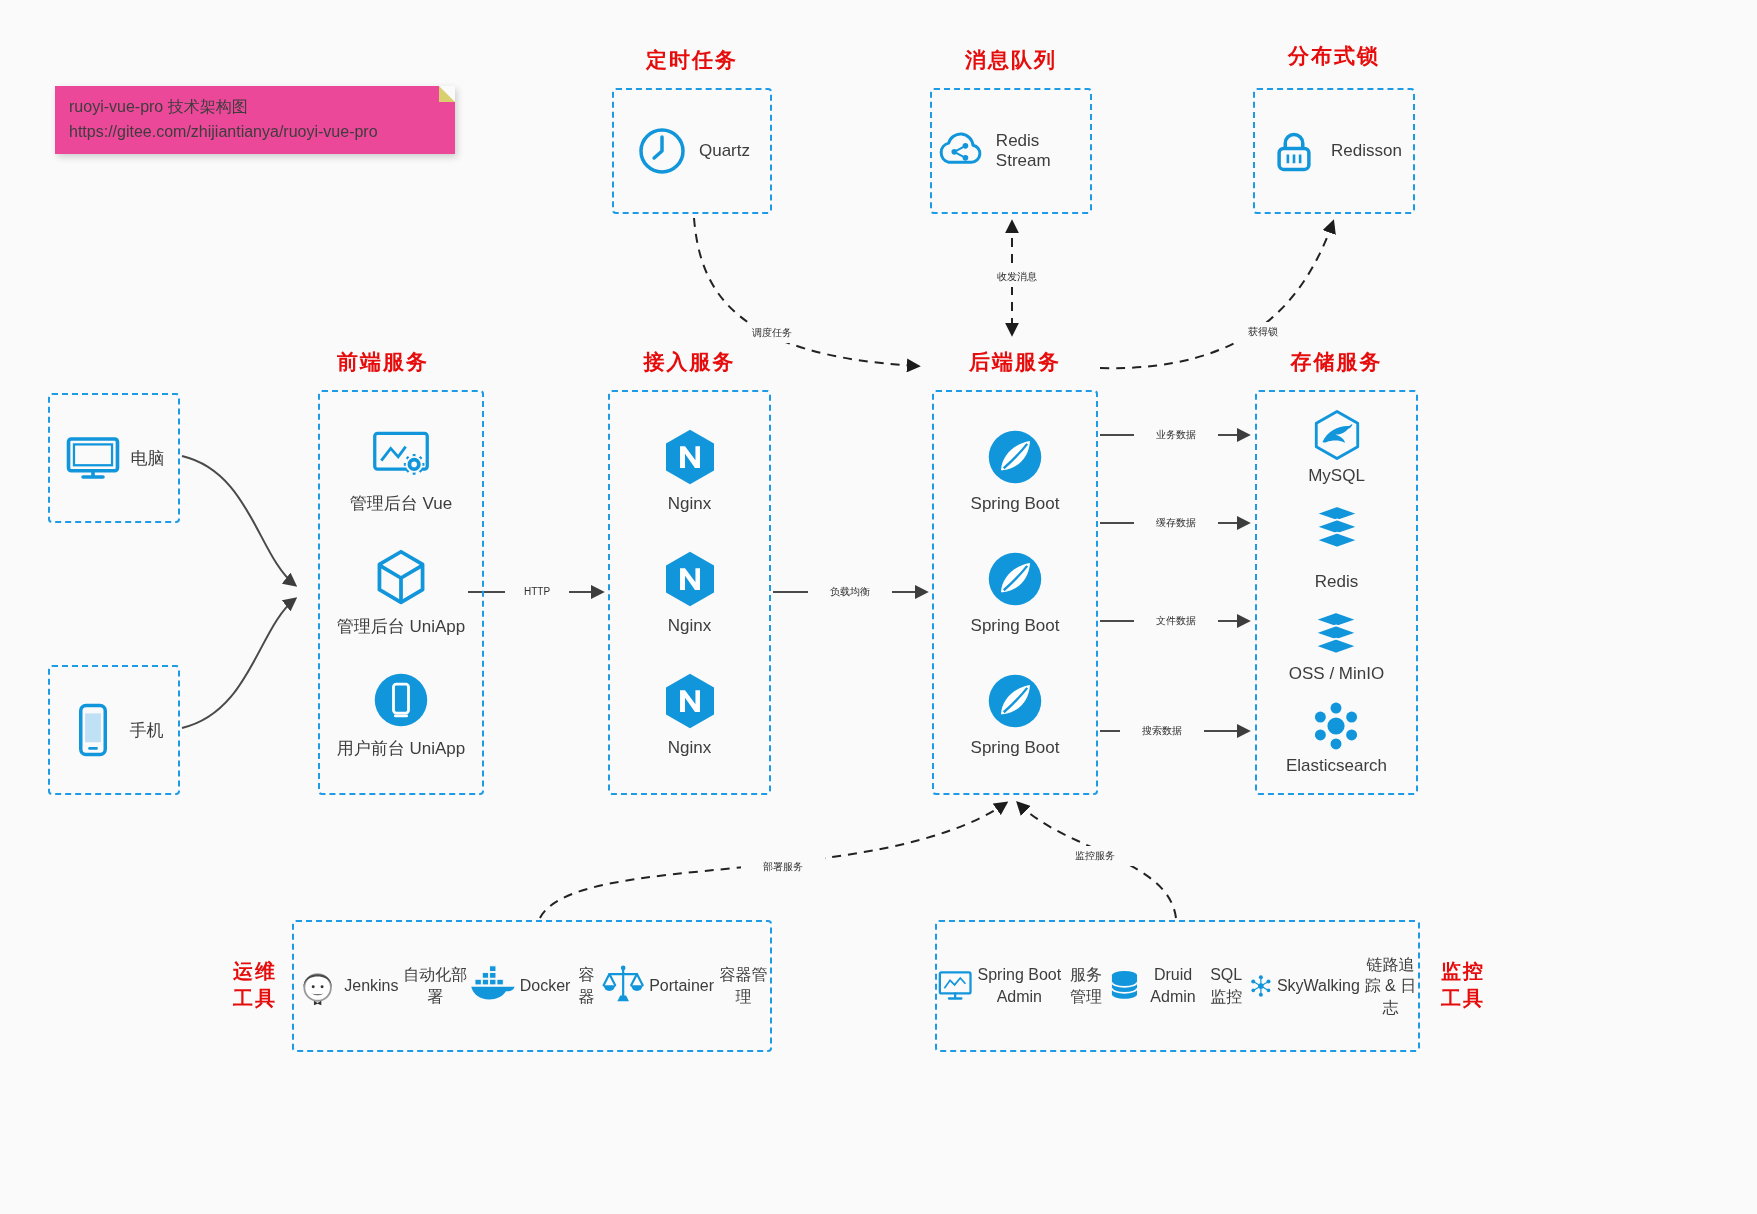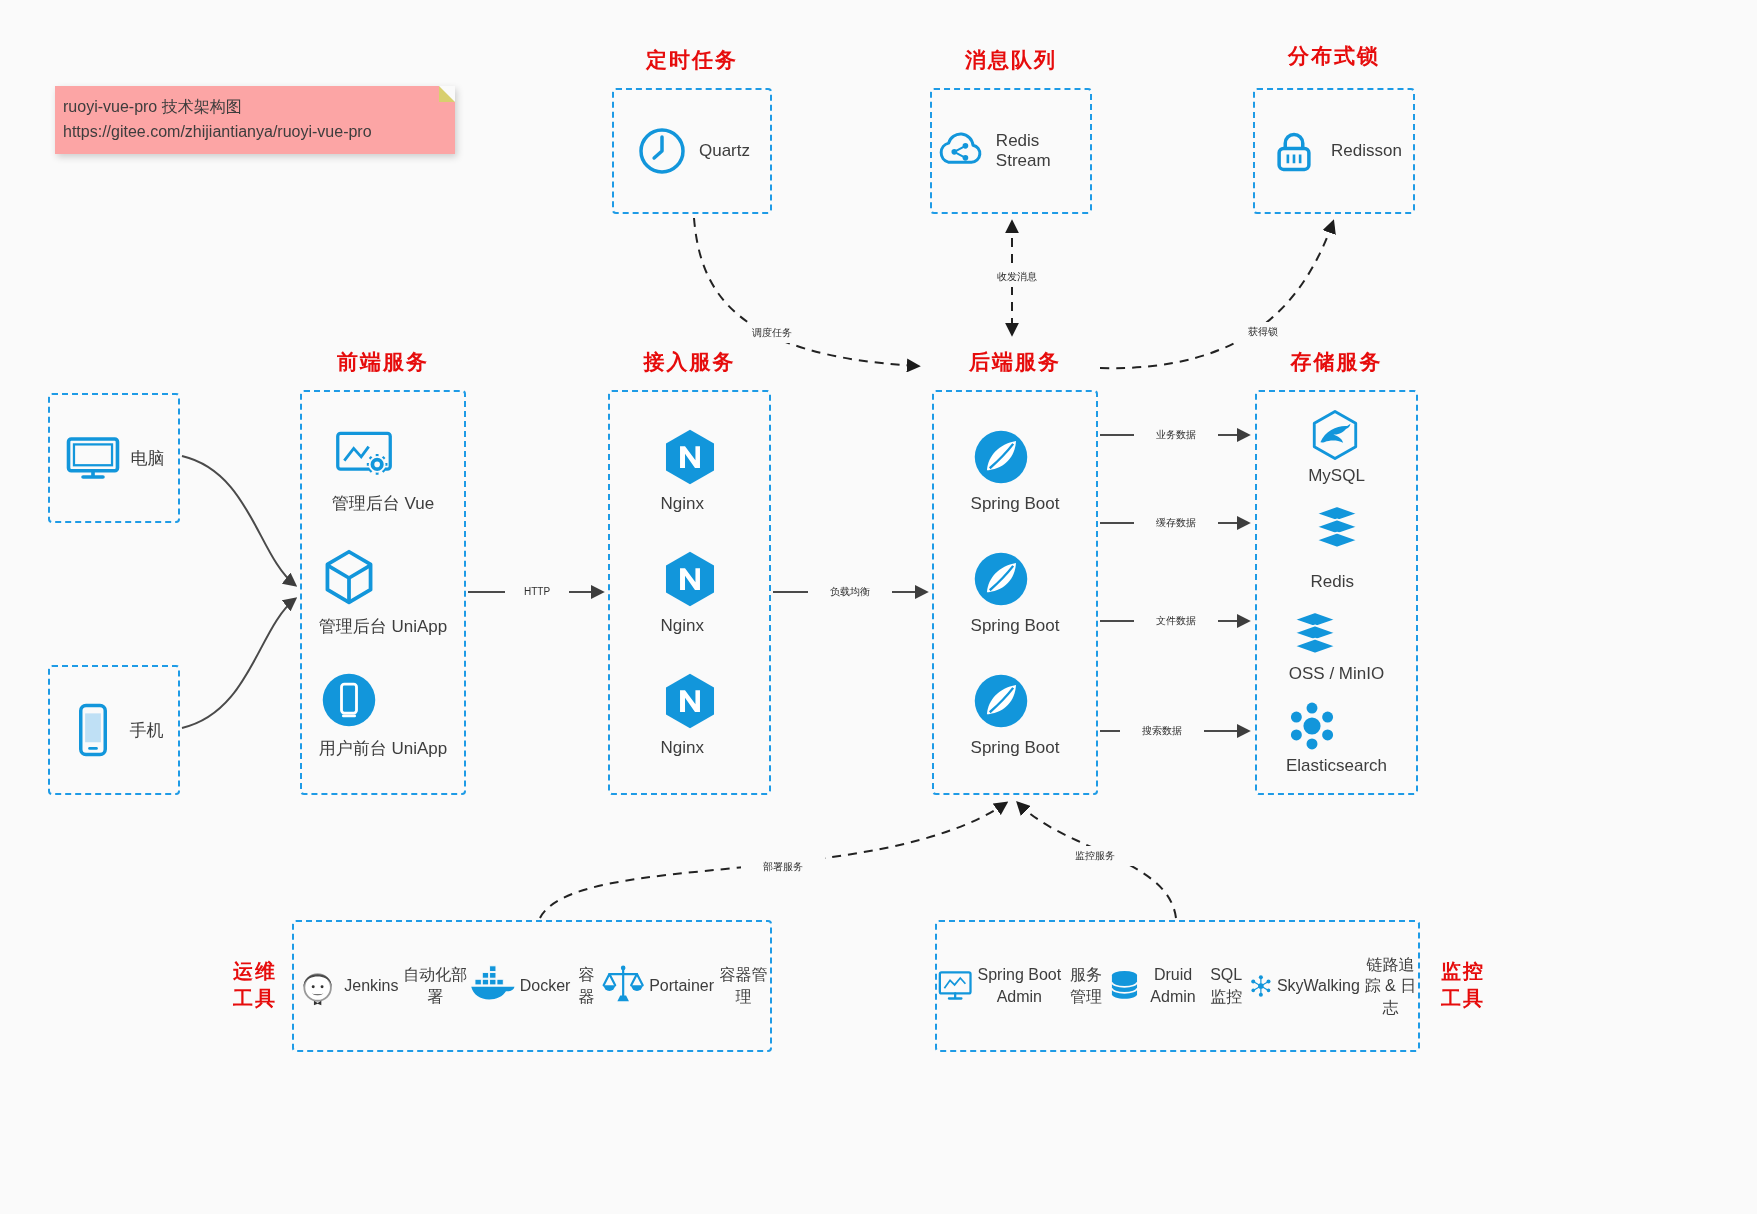--- a/index.html
+++ b/index.html
@@ -3,28 +3,28 @@
 <meta charset="utf-8">
 <style>
   :root{ --blue:#1296db; --red:#e60c0c; --ink:#3d3d3d; --bg:#fafafa; }
   *{box-sizing:border-box}
   body{margin:0;background:#fff;font-family:"Liberation Sans","DejaVu Sans",sans-serif}
   .canvas{position:relative;width:1757px;height:1214px;background:var(--bg);overflow:hidden;color:var(--ink)}
   .dashed-box{position:absolute;border:2px dashed #1e9be6;border-radius:4px}
   .cbox{display:flex;align-items:center;justify-content:center;gap:9px}
   .vbox{display:flex;flex-direction:column;align-items:center;justify-content:space-evenly}
   .hbox{display:flex;align-items:center;justify-content:space-evenly}
-  .item{display:flex;flex-direction:column;align-items:flex-start;gap:7px}
+  .item{display:flex;flex-direction:column;align-items:center;gap:7px}
   .item2{display:flex;flex-direction:row;align-items:center;gap:3px;text-align:center}
   .col-title{position:absolute;text-align:center;font-size:21px;font-weight:700;color:var(--red);letter-spacing:2px}
   .node-label{font-size:17px;color:var(--ink)}
   .small-label{font-size:16px;color:var(--ink);line-height:1.35;text-align:center}
   .edge-label{position:absolute;font-size:10px;color:#2e2e2e;text-align:center;background:var(--bg);line-height:20px;padding:0 3px}
   .side-label{position:absolute;font-size:20px;font-weight:700;color:var(--red);text-align:center;line-height:27px;letter-spacing:2px}
-  .note{position:absolute;left:55px;top:86px;width:400px;background:#fca5a5;padding:9px 8px;font-size:16px;line-height:1.55;color:#3d3d3d;box-shadow:2px 3px 7px rgba(0,0,0,.18)}
+  .note{position:absolute;left:55px;top:86px;width:400px;background:#ec4899;padding:9px 14px;font-size:16px;line-height:1.55;color:#3d3d3d;box-shadow:2px 3px 7px rgba(0,0,0,.18)}
   .note .fold{position:absolute;top:0;right:0;width:0;height:0;border-top:16px solid var(--bg);border-left:16px solid #d8cf6e}
   .icon{display:block}
   svg.overlay{position:absolute;left:0;top:0;pointer-events:none}
   .solid{stroke:#4a4a4a;stroke-width:2;fill:none}
   .dash{stroke:#222;stroke-width:2;fill:none;stroke-dasharray:9 7}
 </style>
 </head>
 <body>
 
 <svg width="0" height="0" style="position:absolute" aria-hidden="true">
@@ -223,21 +223,21 @@
     <div class="node-label">电脑</div>
   </div>
   <div class="dashed-box cbox" style="left:48px;top:665px;width:132px;height:130px">
     <svg class="icon" width="56" height="56">
         <use href="#i-phone"></use>
       </svg>
     <div class="node-label">手机</div>
   </div>
 
   <div class="col-title" style="left:300px;top:348px;width:166px">前端服务</div>
-  <div class="dashed-box vbox" style="left:300px;top:390px;width:166px;height:405px">
+  <div class="dashed-box vbox" style="left:318px;top:390px;width:166px;height:405px">
     <div class="item">
       <svg class="icon" width="64" height="60">
           <use href="#i-adminvue"></use>
         </svg>
       <div class="node-label">管理后台 Vue</div>
     </div>
     <div class="item">
       <svg class="icon" width="60" height="60">
           <use href="#i-uniapp"></use>
         </svg>

